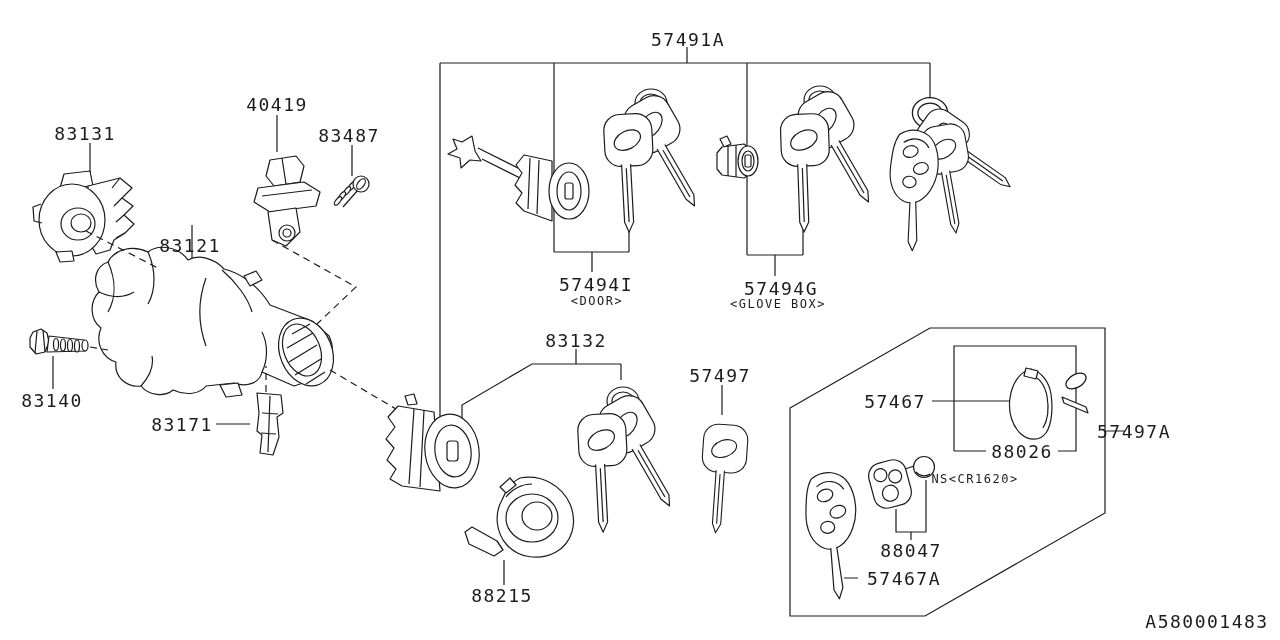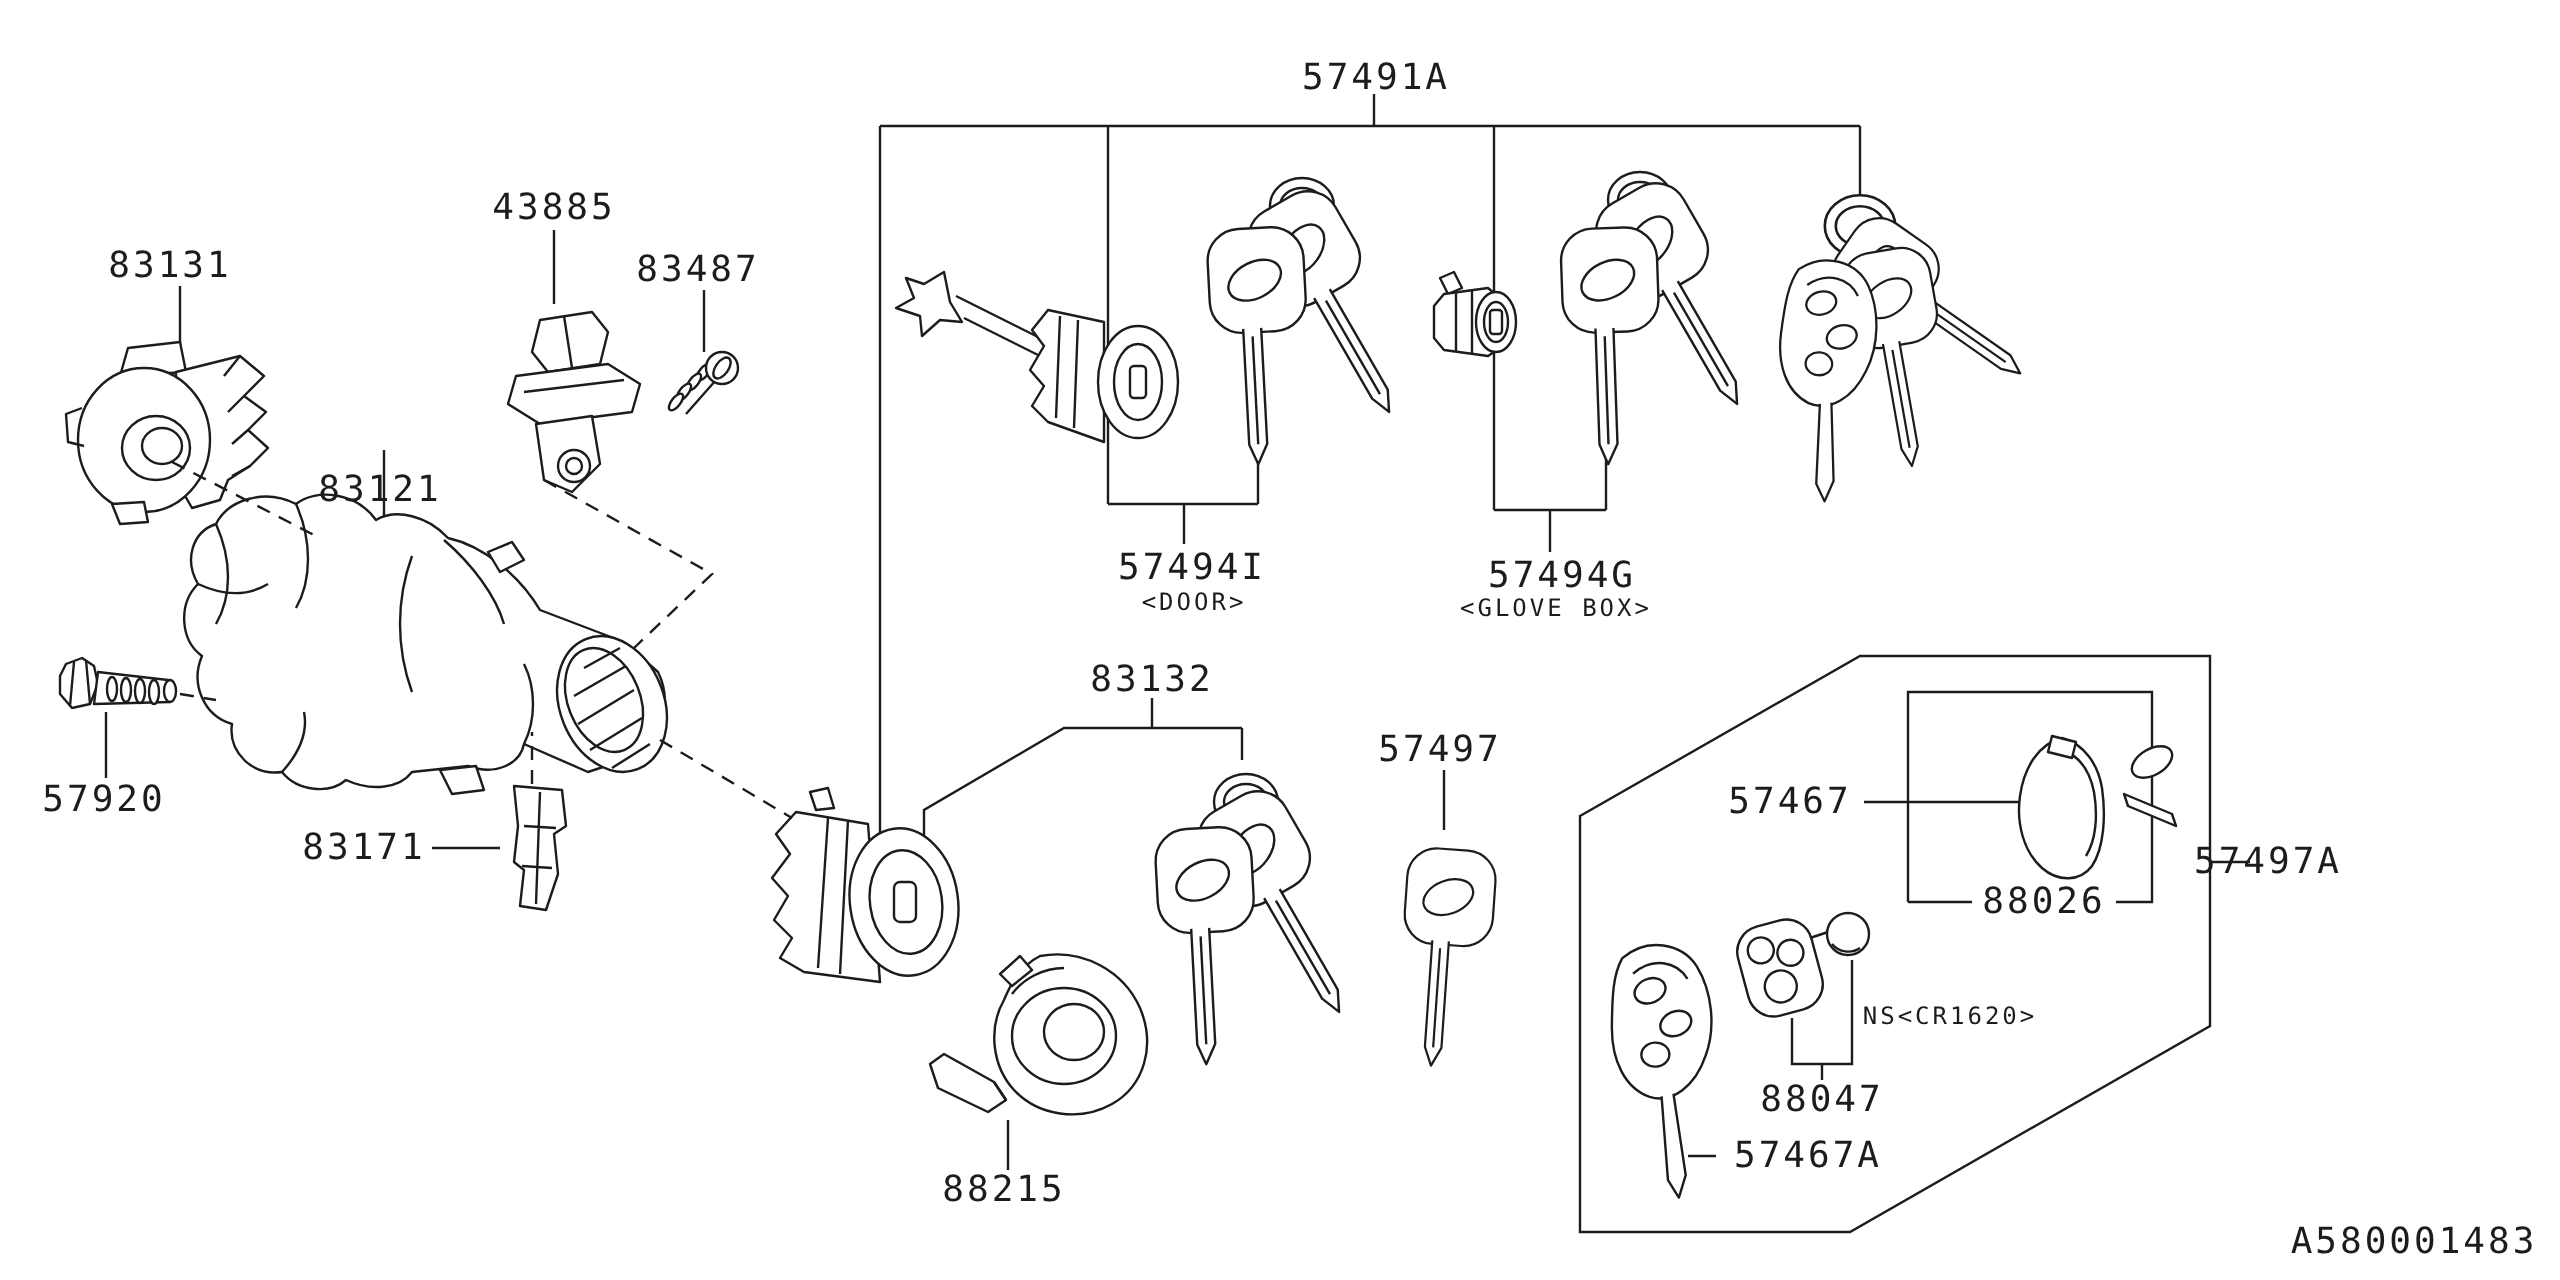--- a/index.html
+++ b/index.html
@@ -221,29 +221,29 @@
     <path d="M330,370 L396,409"></path>
   </g>
 </svg>
 
 <div class="lbl" style="left:688px; top:39px;">57491A</div>
 <div class="lbl" style="left:596px; top:284px;">57494I</div>
 <div class="lbl sm" style="left:597px; top:301px;">&lt;DOOR&gt;</div>
 <div class="lbl" style="left:781px; top:288px;">57494G</div>
 <div class="lbl sm" style="left:778px; top:304px;">&lt;GLOVE BOX&gt;</div>
 <div class="lbl" style="left:85px;  top:133px;">83131</div>
-<div class="lbl" style="left:277px; top:104px;">43885</div>
+<div class="lbl" style="left:277px; top:104px;">40419</div>
 <div class="lbl" style="left:349px; top:135px;">83487</div>
 <div class="lbl" style="left:190px; top:215px;margin-top:30px;">83121</div>
-<div class="lbl" style="left:52px;  top:400px;">57920</div>
+<div class="lbl" style="left:52px;  top:400px;">83140</div>
 <div class="lbl" style="left:182px; top:424px;text-align:right;">83171</div>
 <div class="lbl" style="left:576px; top:340px;">83132</div>
 <div class="lbl" style="left:502px; top:595px;">88215</div>
 <div class="lbl" style="left:720px; top:375px;">57497</div>
 <div class="lbl" style="left:1134px; top:431px;">57497A</div>
 <div class="lbl" style="left:895px; top:401px;">57467</div>
 <div class="lbl" style="left:1022px; top:451px;text-align:right;">88026</div>
-<div class="lbl sm" style="left:975px; top:508px;">NS&lt;CR1620&gt;</div>
+<div class="lbl sm" style="left:975px; top:479px;">NS&lt;CR1620&gt;</div>
 <div class="lbl" style="left:911px; top:550px;">88047</div>
 <div class="lbl" style="left:904px; top:578px;">57467A</div>
 <div class="lbl" style="left:1207px; top:621px;">A580001483</div>
 
 </div>
 
 </body></html>

